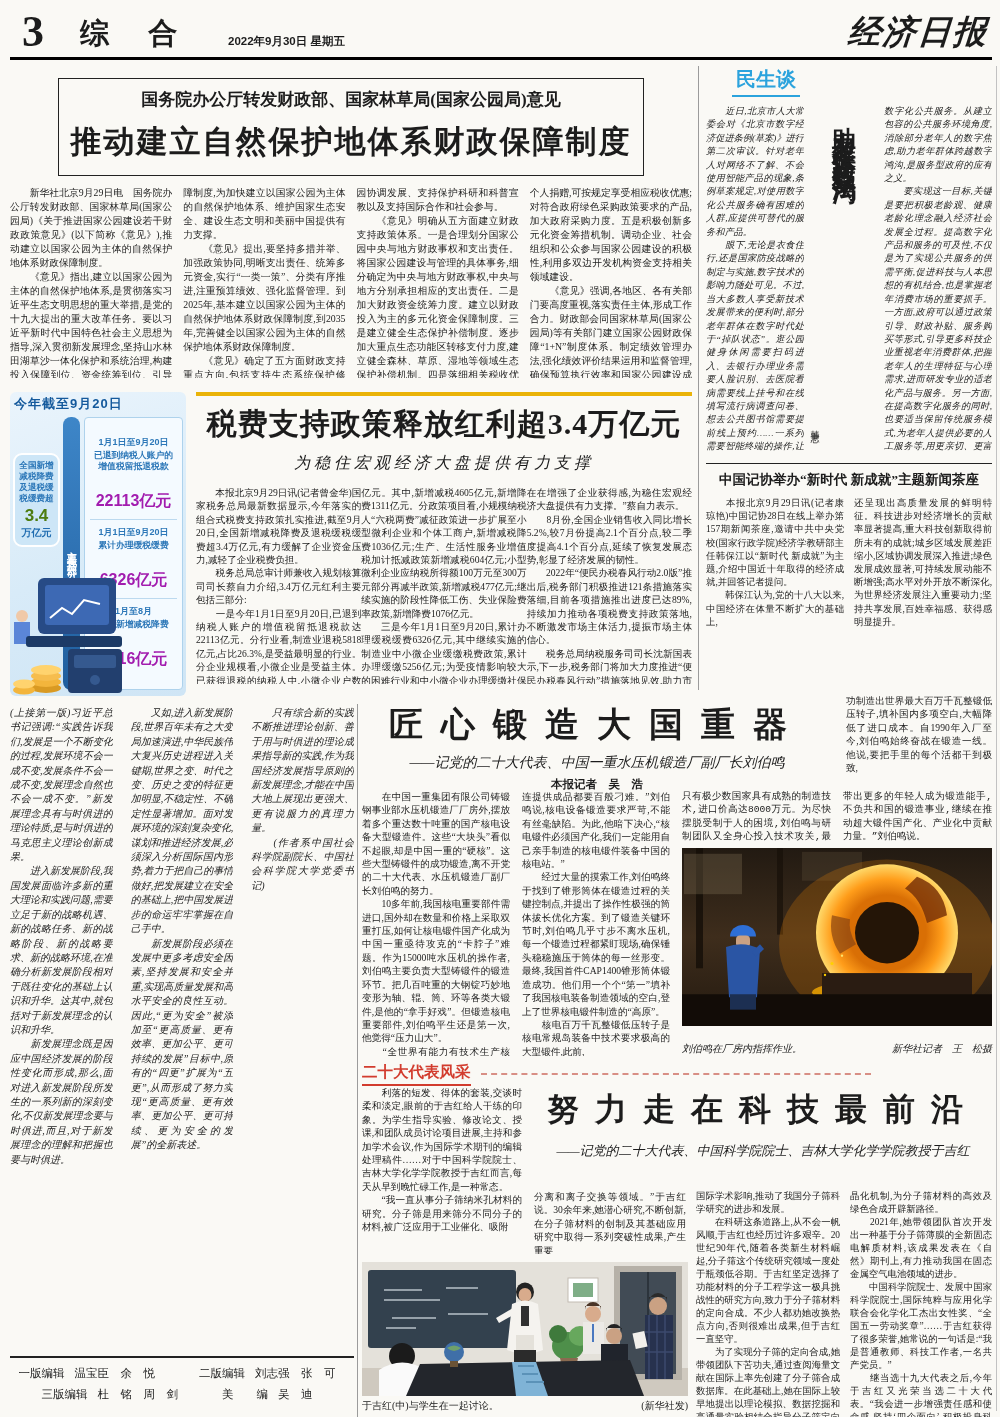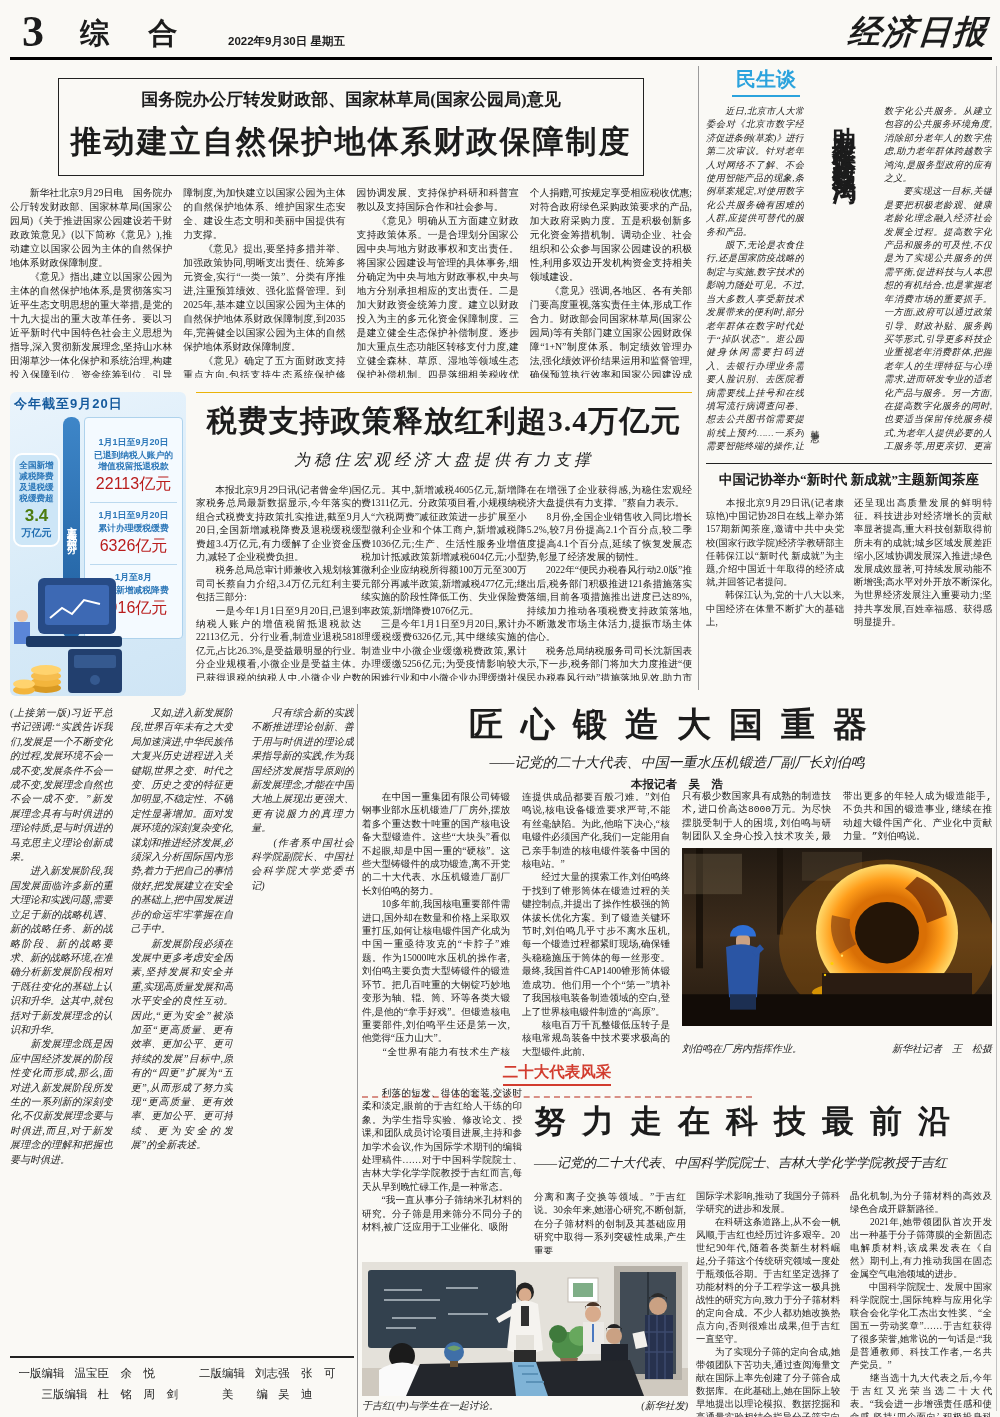--- a/index.html
+++ b/index.html
@@ -22,21 +22,21 @@
   .kai{font-style:italic;}
   
   .lead{position:absolute;left:10px;top:64px;width:682px;height:324px;}
   .lead-box{margin:14px auto 0;width:576px;border:1.5px solid #222;padding:9px 4px 12px;text-align:center;}
   .lead-eyebrow{font-size:17px;font-weight:700;}
   .lead-headline{margin:10px 0 0;font-size:31px;font-weight:900;letter-spacing:2px;white-space:nowrap;}
   .lead-cols{display:flex;gap:11px;margin-top:10px;height:192px;}
   .lead-cols .col{flex:1;font-size:9.8px;line-height:14px;}
   
   .tax{position:absolute;left:10px;top:392px;width:682px;height:306px;}
-  .tax-main{position:absolute;left:186px;top:0;width:496px;height:306px;border-top:1px solid #eab308;}
+  .tax-main{position:absolute;left:186px;top:0;width:496px;height:306px;border-top:4px solid #eab308;}
   .tax-headline{margin:8px 0 0;font-size:30px;font-weight:900;text-align:center;letter-spacing:1px;white-space:nowrap;}
   .tax-sub{margin-top:8px;text-align:center;font-size:16px;letter-spacing:4px;font-style:italic;}
   .tax-cols{display:flex;margin-top:12px;height:198px;}
   .tax-cols .col{flex:1;font-size:9.6px;line-height:13.4px;}
   
   .infog{position:absolute;left:0;top:0;width:176px;height:304px;font-family:"Liberation Sans",sans-serif;
          background:linear-gradient(160deg,#eaf4fc 0%,#d8ebf8 55%,#cfe5f5 100%);border-radius:6px;}
   .ig-title{padding:3px 4px 2px;font-size:13px;font-weight:900;color:#14599c;letter-spacing:1px;}
   .ig-body{display:flex;padding:2px 3px 0;}
   .ig-left{width:47px;position:relative;}
@@ -45,21 +45,21 @@
   .ig-pill-value{font-size:17px;font-weight:900;color:#4d7c0f;margin-top:2px;}
   .ig-pill-unit{font-size:10px;font-weight:900;color:#1f6cb0;}
   .ig-band{width:17px;margin-left:3px;background:linear-gradient(#3e86c8,#1f5e9e);border-radius:8px;
            display:flex;align-items:center;justify-content:center;}
   .ig-band span{writing-mode:vertical-rl;text-orientation:upright;color:#fff;font-size:10px;font-weight:900;letter-spacing:3px;}
   .ig-items{flex:1;margin-left:4px;background:#f4faff;border:1px solid #aed2ec;border-radius:4px;padding:12px 5px;}
   .ig-item{padding:6px 0 7px;text-align:center;border-bottom:1px solid #bcd9ef;}
   .ig-item:last-child{border-bottom:none;}
   .ig-period{font-size:9px;font-weight:700;color:#2c77b8;}
   .ig-desc{font-size:8.8px;font-weight:700;color:#2c77b8;line-height:11px;margin-top:1px;}
-  .ig-value{font-size:16px;font-weight:400;color:#b91c1c;margin-top:2px;}
+  .ig-value{font-size:16px;font-weight:700;color:#a21caf;margin-top:19px;}
   .ig-art{position:absolute;left:0;bottom:0;width:118px;height:126px;}
   
   .rightcol{position:absolute;left:706px;top:66px;width:286px;height:624px;}
   .ms-labelwrap{margin-left:26px;}
   .ms-label{display:inline-block;font-size:20px;font-weight:900;color:#2ba3dd;
             border-bottom:2.5px solid #2ba3dd;padding:0 4px 2px;font-family:"Liberation Sans",sans-serif;}
   .ms-row{display:flex;margin-top:8px;height:350px;}
   .ms-colL{width:98px;font-size:9.2px;line-height:13.4px;}
   .ms-headwrap{width:80px;position:relative;display:flex;justify-content:center;}
   .ms-headline{writing-mode:vertical-rl;text-orientation:upright;font-size:24px;font-weight:900;
@@ -89,36 +89,36 @@
   .dj-coltop{width:146px;font-size:9.6px;line-height:13.4px;}
   .dj-rowB{display:flex;gap:12px;margin-top:4px;height:266px;}
   .dj-c{width:148px;font-size:9.6px;line-height:13.4px;}
   .dj-right{flex:1;font-family:Liberation Mono, monospace;}
   .dj-minis{display:flex;gap:12px;height:54px;}
   .dj-minis .col{flex:1;font-size:9.6px;line-height:13.4px;}
   .dj-photo{margin-top:4px;height:178px;}
   .dj-photo svg{width:100%;height:100%;display:block;}
   .cap-row{display:flex;justify-content:space-between;margin-top:16px;font-size:10px;font-style:italic;gap:13px;}
   
-  .banner{position:absolute;left:362px;top:1062px;display:flex;align-items:center;gap:10px;flex-direction:column;}
+  .banner{position:absolute;left:362px;top:1062px;display:flex;align-items:center;gap:10px;}
   .banner-label{font-size:15.5px;font-weight:900;color:#d23c2e;border-bottom:2px solid #d23c2e;padding-bottom:1px;}
   .banner-dash{width:390px;border-top:2px dashed #d88f85;height:0;}
   
   .yu{position:absolute;left:362px;top:1086px;width:630px;height:331px;}
   .yu-col1{position:absolute;left:0;top:0;width:160px;height:170px;font-size:9.6px;line-height:13.4px;}
-  .yu-headblock{position:absolute;left:172px;top:14px;width:458px;}
+  .yu-headblock{position:absolute;left:172px;top:2px;width:458px;text-align:center;}
   .yu-headline{margin:0;font-size:32px;font-weight:900;letter-spacing:16px;white-space:nowrap;}
   .yu-sub{margin-top:10px;font-size:13px;font-style:italic;white-space:nowrap;}
   .yu-col2{position:absolute;left:172px;top:104px;width:152px;height:64px;font-size:9.6px;line-height:13.4px;}
   .yu-col3{position:absolute;left:334px;top:104px;width:144px;height:227px;font-size:9.4px;line-height:13px;}
   .yu-col4{position:absolute;left:488px;top:104px;width:142px;height:227px;font-size:9.4px;line-height:13px;}
   .yu-photo{position:absolute;left:0;top:176px;width:326px;height:134px;}
   .yu-photo svg{width:100%;height:100%;display:block;}
   .yu-cap{position:absolute;left:0;top:313px;width:326px;display:flex;justify-content:space-between;
-          font-size:10px;font-style:italic;}
+          font-size:10px;}
 </style>
 </head>
 <body>
 
 <div class="page">
 
   <div class="hd-num">3</div>
   <div class="hd-sec">综 合</div>
   <div class="hd-date">
     <span>2022年9月30日</span>
@@ -266,20 +266,21 @@
     </div>
   </section>
 
   <section class="dj">
     <div class="dj-rowA">
       <div class="dj-headblock">
         <h2 class="dj-headline">匠心锻造大国重器</h2>
         <div class="dj-sub">——记党的二十大代表、中国一重水压机锻造厂副厂长刘伯鸣</div>
         <div class="dj-byline">本报记者　吴　浩</div>
       </div>
+      <div class="dj-coltop col">功制造出世界最大百万千瓦整锻低压转子,填补国内多项空白,大幅降低了进口成本。自1990年入厂至今,刘伯鸣始终奋战在锻造一线。他说,要把手里的每个活都干到极致,</div>
     </div>
     <div class="dj-rowB">
       <div class="dj-c col">　　在中国一重集团有限公司铸锻钢事业部水压机锻造厂厂房外,摆放着多个重达数十吨重的国产核电设备大型锻造件。这些“大块头”看似不起眼,却是中国一重的“硬核”。这些大型铸锻件的成功锻造,离不开党的二十大代表、水压机锻造厂副厂长刘伯鸣的努力。
 　　10多年前,我国核电重要部件需进口,国外却在数量和价格上采取双重打压,如何让核电锻件国产化成为中国一重亟待攻克的“卡脖子”难题。作为15000吨水压机的操作者,刘伯鸣主要负责大型铸锻件的锻造环节。把几百吨重的大钢锭巧妙地变形为轴、辊、筒、环等各类大锻件,是他的“拿手好戏”。但锻造核电重要部件,刘伯鸣平生还是第一次,他觉得“压力山大”。
 　　“全世界有能力有技术生产核电锻件的企业屈指可数。国外非但不转让大型铸锻件的制造技术,就</div>
       <div class="dj-c col">连提供成品都要百般刁难。”刘伯鸣说,核电设备锻造要求严苛,不能有丝毫缺陷。为此,他暗下决心,“核电锻件必须国产化,我们一定能用自己亲手制造的核电锻件装备中国的核电站。”
 　　经过大量的摸索工作,刘伯鸣终于找到了锥形筒体在锻造过程的关键控制点,并提出了操作性极强的筒体拔长优化方案。到了锻造关键环节时,刘伯鸣几乎寸步不离水压机,每一个锻造过程都紧盯现场,确保锤头稳稳施压于筒体的每一丝形变。最终,我国首件CAP1400锥形筒体锻造成功。他们用一个个“第一”填补了我国核电装备制造领域的空白,登上了世界核电锻件制造的“高原”。
 　　核电百万千瓦整锻低压转子是核电常规岛装备中技术要求极高的大型锻件,此前,</div>
       <div class="dj-right">
         <div class="dj-minis">

